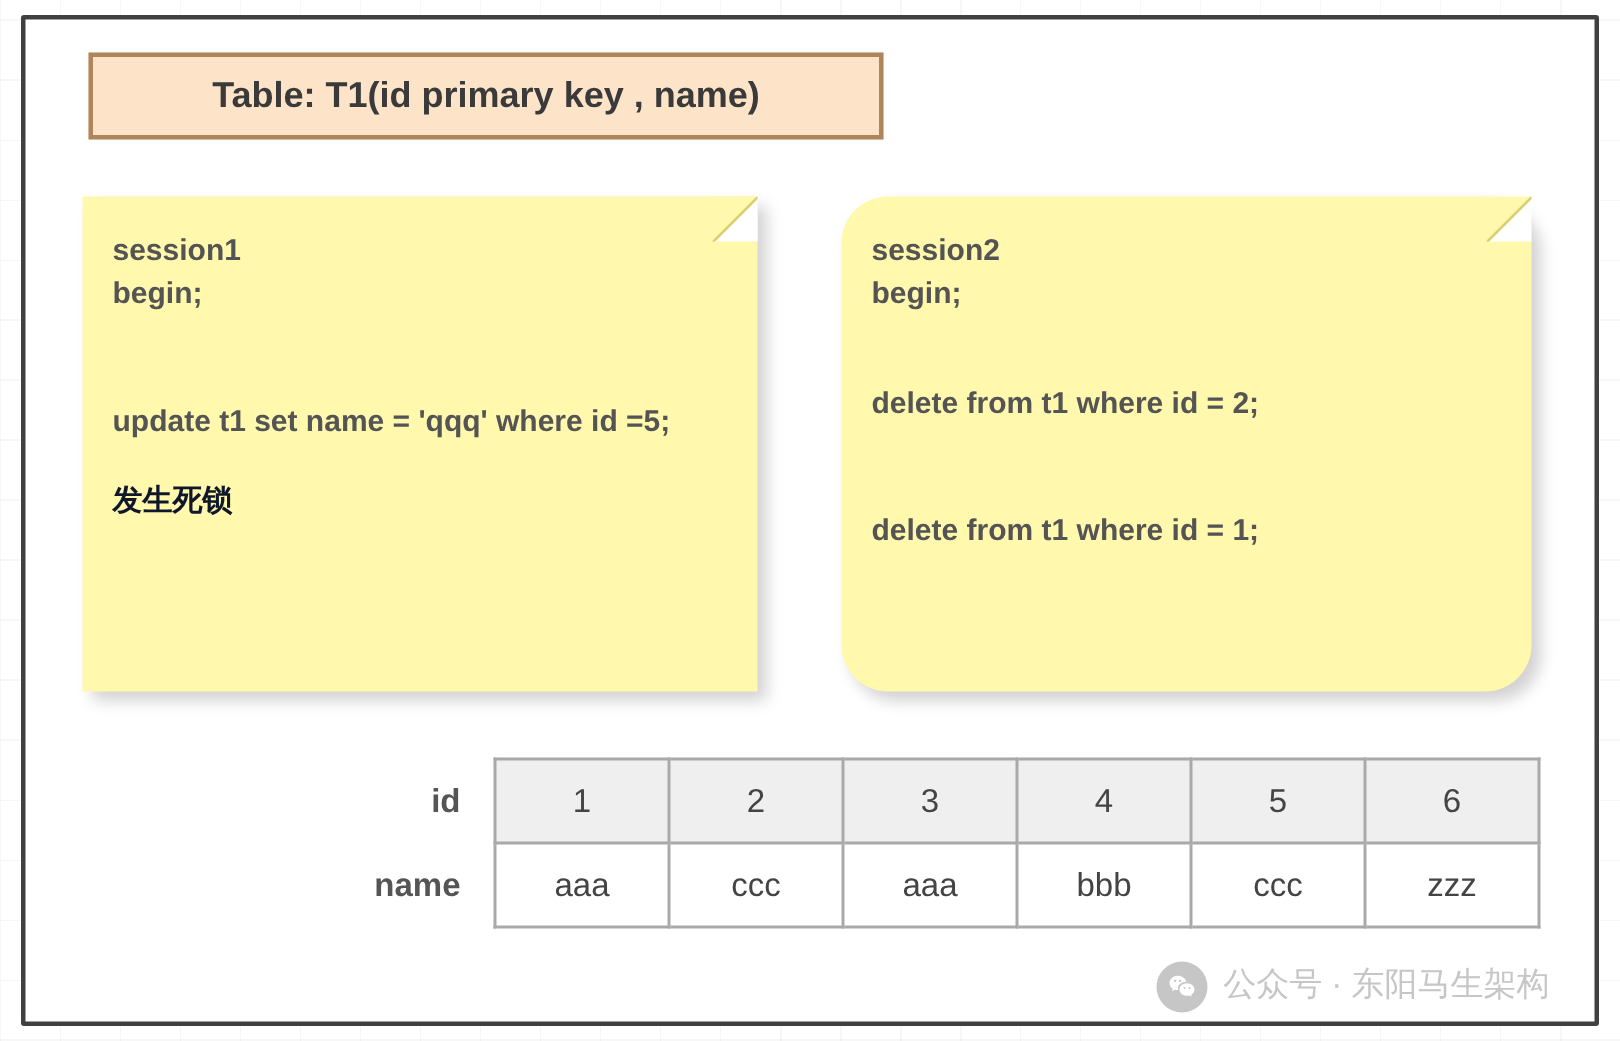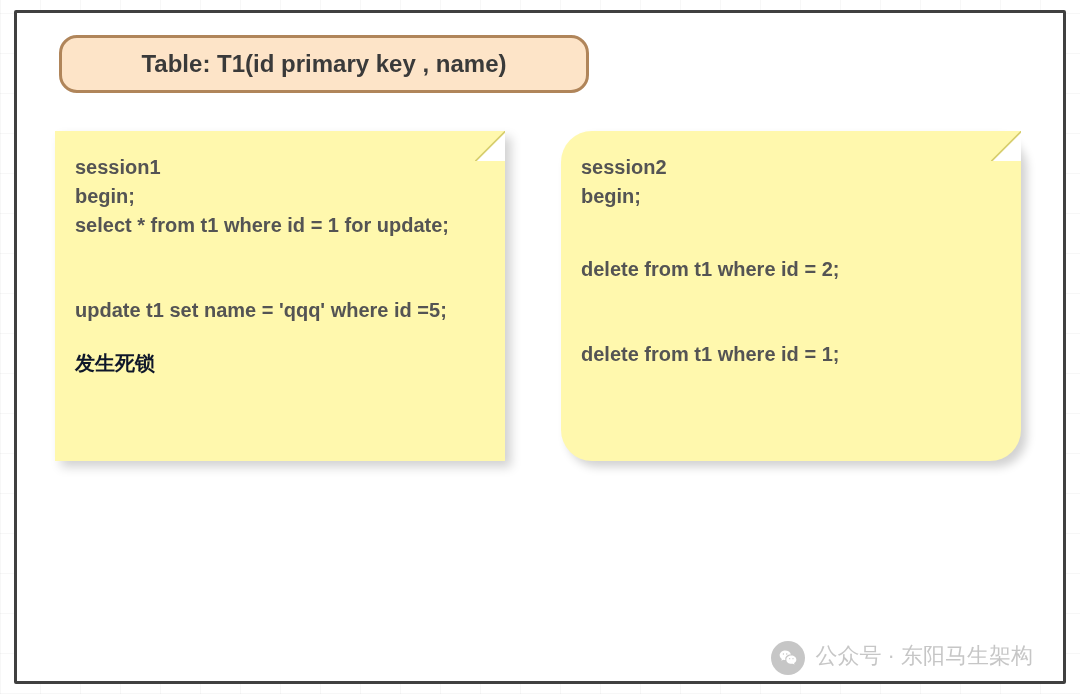--- a/index.html
+++ b/index.html
@@ -23,21 +23,21 @@
     position: relative;
   }
   .title-box {
     position: absolute;
     left: 42px;
     top: 22px;
     width: 530px;
     height: 58px;
     background: #fde4c8;
     border: 3px solid #b0855a;
-    border-radius: 18px;
+    border-radius: 0;
     display: flex;
     align-items: center;
     justify-content: center;
     font-weight: 700;
     font-size: 24px;
     color: #3a3a3a;
   }
   .note {
     position: absolute;
     top: 118px;
@@ -131,36 +131,61 @@
 
 <div class="frame">
 
   <div class="title-box">
     <span>Table: T1(id primary key , name)</span>
   </div>
 
   <div class="note left">
     <div>session1</div>
     <div>begin;</div>
-    <div>select * from t1 where id = 1 for update;</div>
     <div class="gap-lg"></div>
     <div>update t1 set name = 'qqq' where id =5;</div>
     <div class="gap-sm"></div>
     <div class="deadlock">发生死锁</div>
   </div>
 
   <div class="note right">
     <div>session2</div>
     <div>begin;</div>
     <div class="gap-md"></div>
     <div>delete from t1 where id = 2;</div>
     <div class="gap-lg"></div>
     <div>delete from t1 where id = 1;</div>
   </div>
 
+  <div class="tablewrap">
+    <div class="tbl-labels">
+      <div>id</div>
+      <div>name</div>
+    </div>
+    <table class="data">
+      <tbody>
+          <tr>
+        <th>1</th>
+        <th>2</th>
+        <th>3</th>
+        <th>4</th>
+        <th>5</th>
+        <th>6</th>
+      </tr>
+      <tr>
+        <td>aaa</td>
+        <td>ccc</td>
+        <td>aaa</td>
+        <td>bbb</td>
+        <td>ccc</td>
+        <td>zzz</td>
+      </tr>
+    </tbody>
+      </table>
+  </div>
 
   <div class="watermark">
     <span class="wm-icon">
       <svg viewBox="0 0 24 24">
           <path d="M8.5 3C4.9 3 2 5.6 2 8.8c0 1.8 1 3.4 2.6 4.5l-.6 2 2.3-1.2c.7.2 1.4.3 2.2.3h.4c-.1-.4-.2-.9-.2-1.3 0-3 2.9-5.4 6.5-5.4h.3C14.8 4.9 11.9 3 8.5 3zm-2 3.2c.5 0 .9.4.9.9s-.4.9-.9.9-.9-.4-.9-.9.4-.9.9-.9zm4 0c.5 0 .9.4.9.9s-.4.9-.9.9-.9-.4-.9-.9.4-.9.9-.9zM16 9c-3.3 0-6 2.2-6 5s2.7 5 6 5c.6 0 1.2-.1 1.8-.2l2 1-.5-1.7c1.6-.9 2.7-2.4 2.7-4.1 0-2.8-2.7-5-6-5zm-2 3c.4 0 .8.3.8.8s-.3.8-.8.8-.8-.3-.8-.8.3-.8.8-.8zm4 0c.4 0 .8.3.8.8s-.3.8-.8.8-.8-.3-.8-.8.3-.8.8-.8z"></path>
         </svg>
     </span>
     <span>公众号 · 东阳马生架构</span>
   </div>
 

